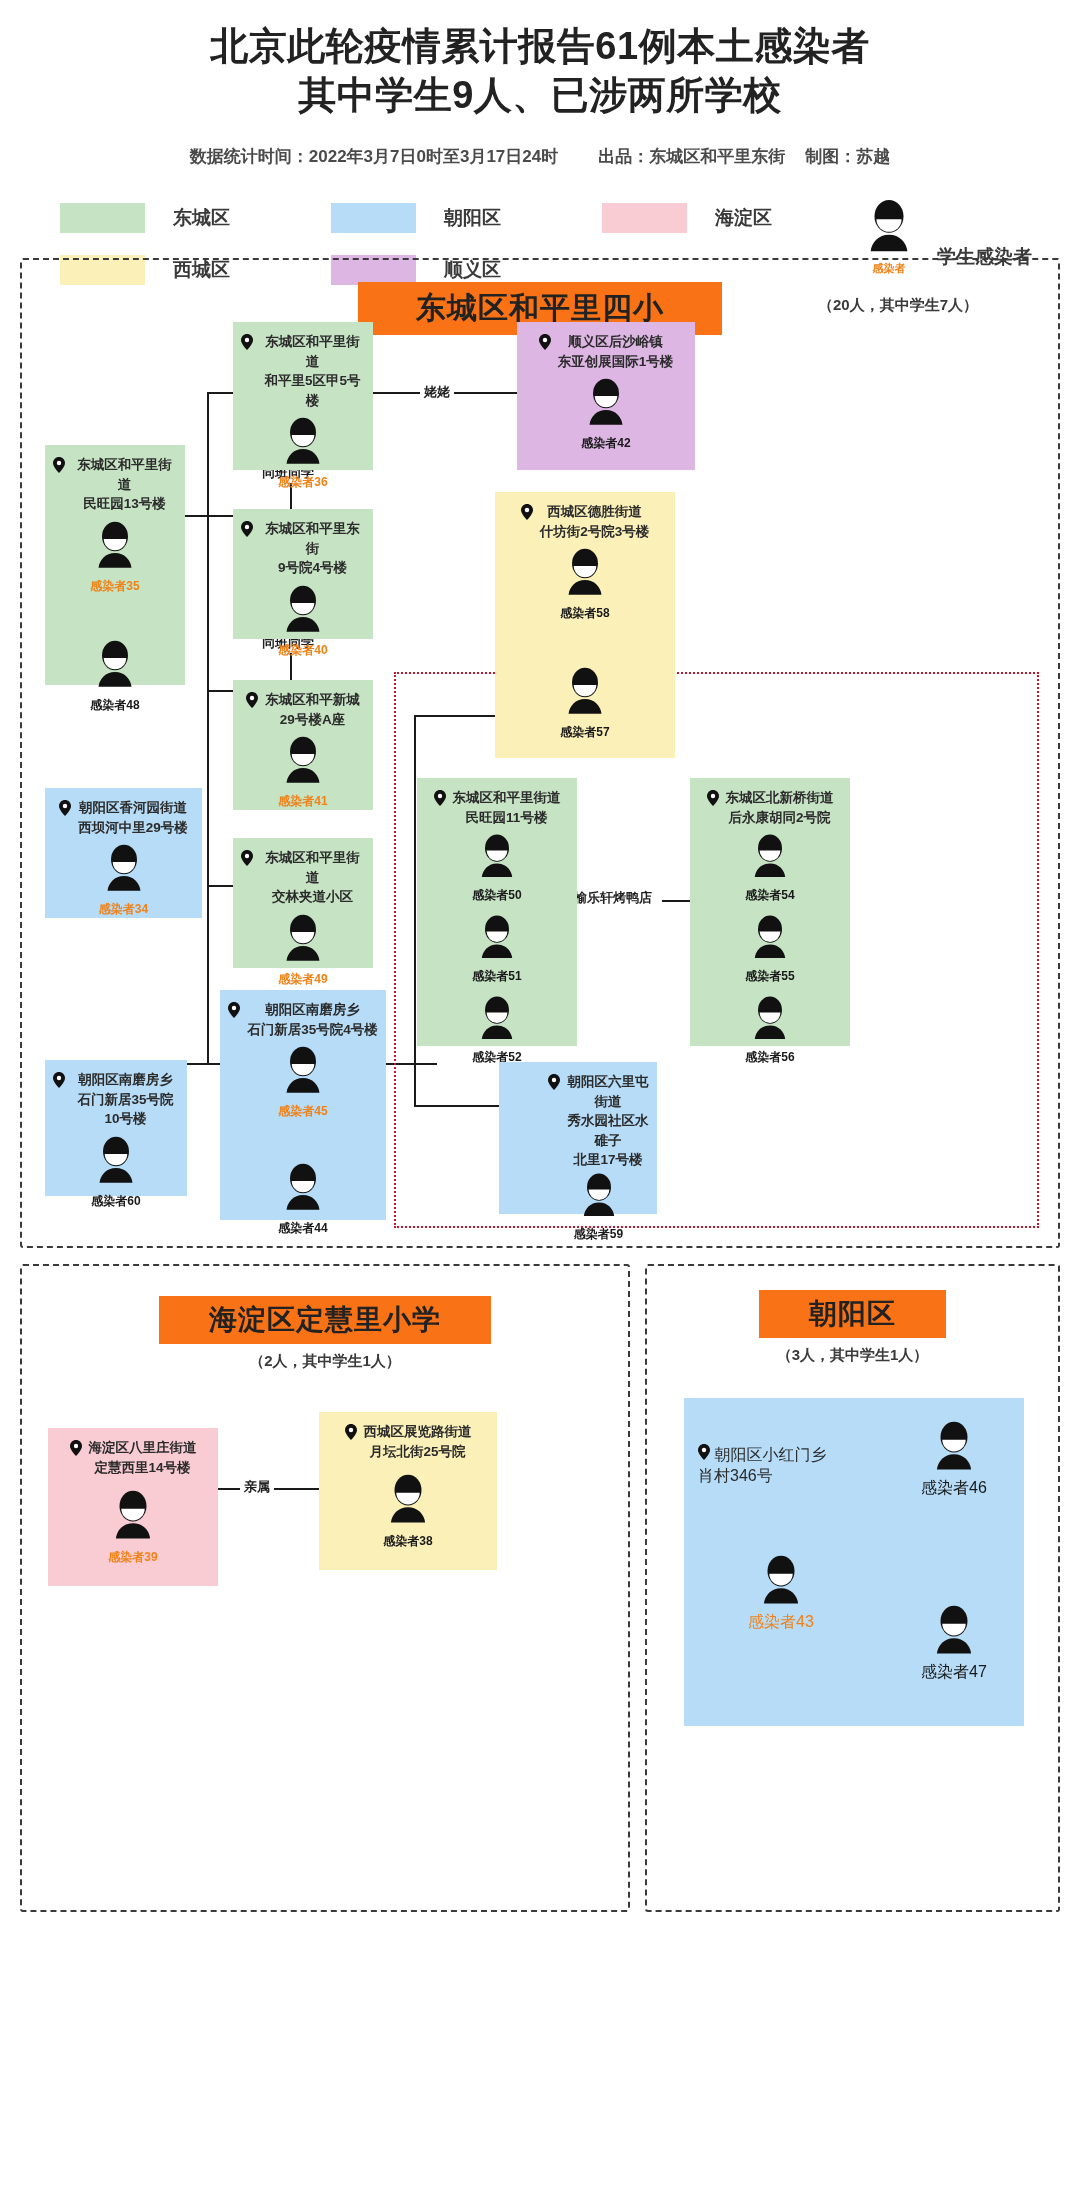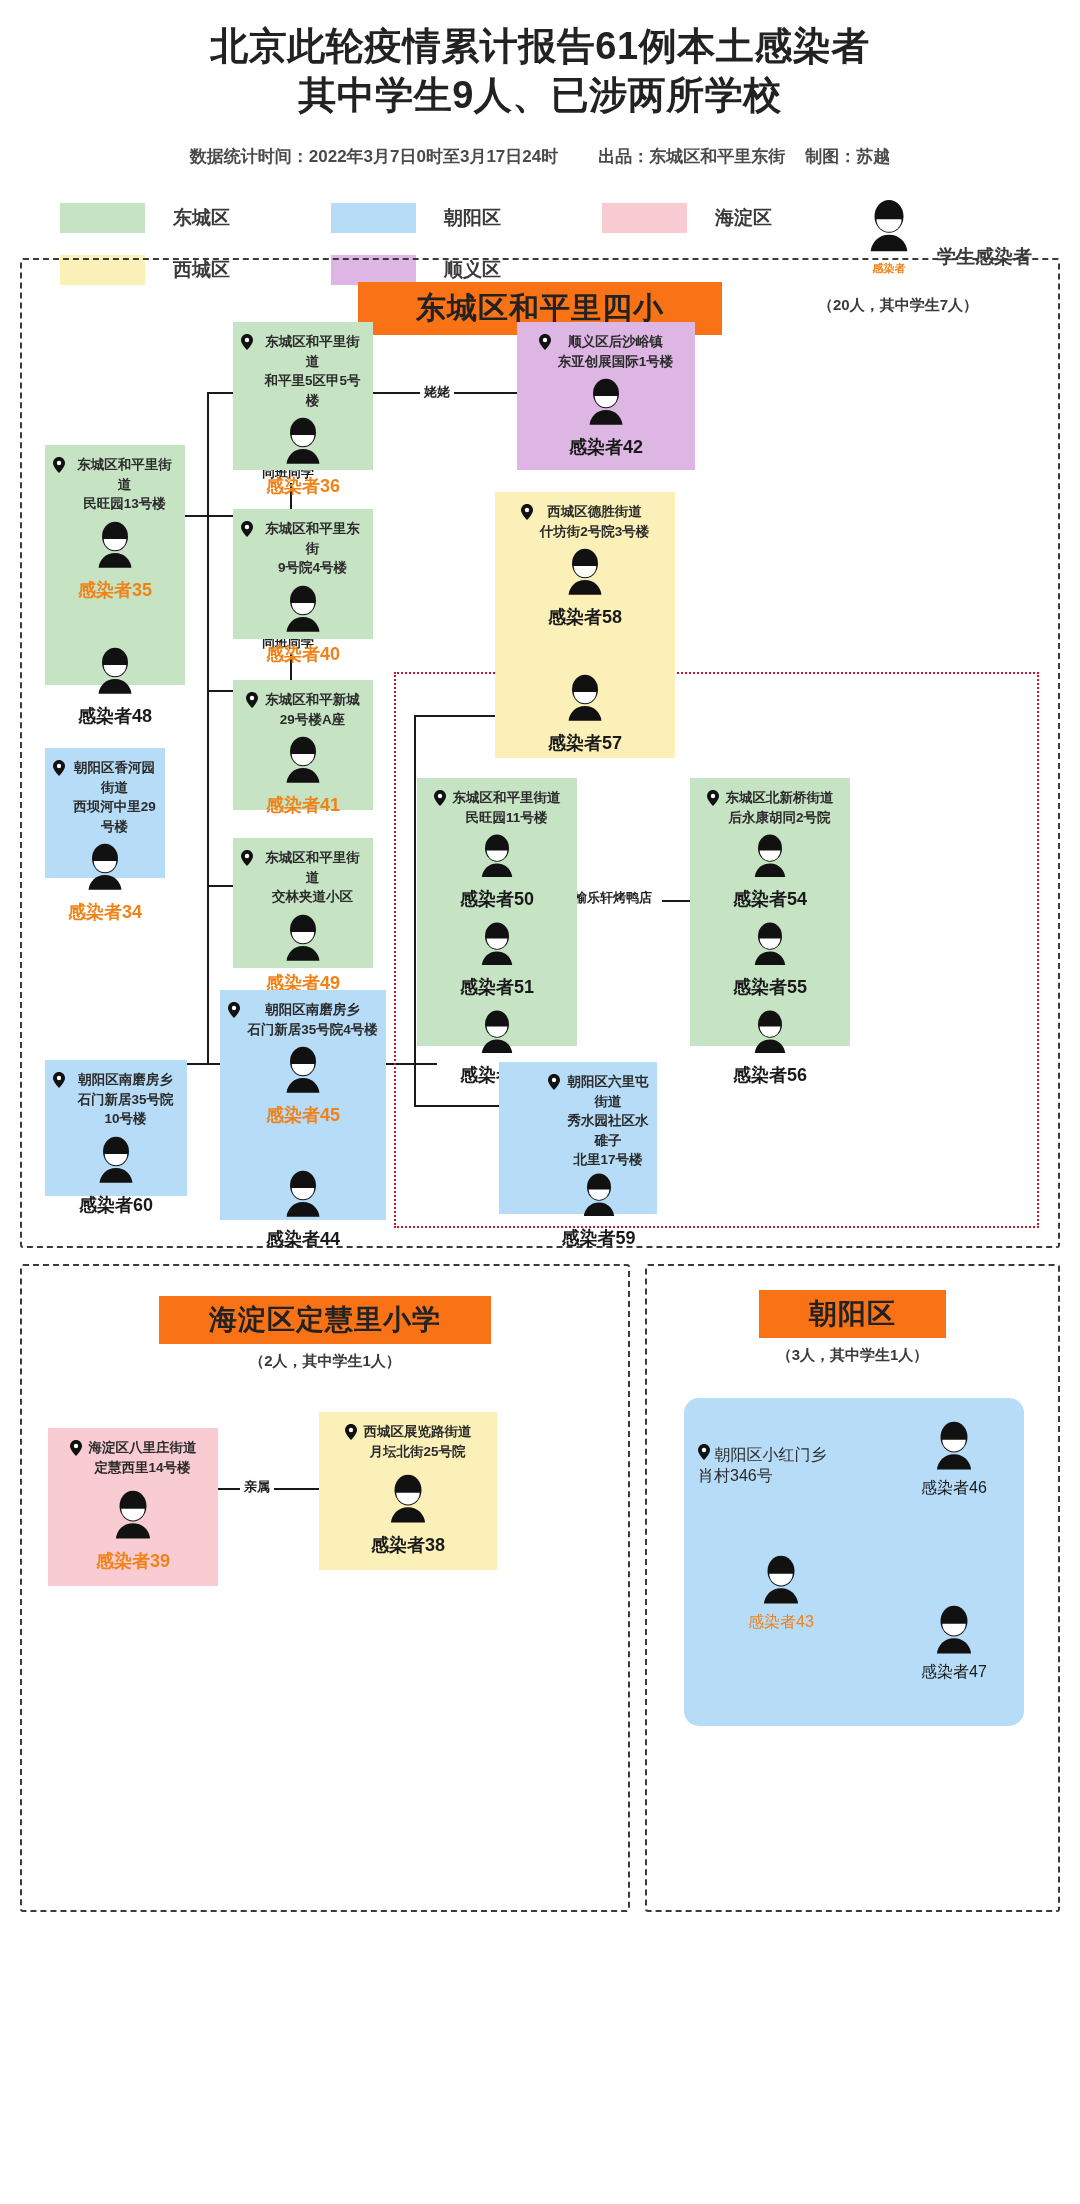--- a/index.html
+++ b/index.html
@@ -93,21 +93,21 @@
     color:#2b2b2b;
     display:flex;
     align-items:flex-start;
     justify-content:center;
     gap:7px;
     padding:0 8px;
   }
   .node .addr .pin { flex:0 0 auto; margin-top:2px; }
   .node .addr .atext { text-align:center; }
   .node .pname {
-    font-size:18px; font-weight:bold; margin-top:2px;
+    font-size:12px; font-weight:bold; margin-top:2px;
   }
   .pname.student { color:#f08218; }
   .pname.normal { color:#1a1a1a; }
   .figure { margin-top:6px; }
 
   .g-green  { background:#c6e3c4; }
   .g-blue   { background:#b6dcf8; }
   .g-pink   { background:#f9ccd4; }
   .g-yellow { background:#fbf1b8; }
   .g-purple { background:#ddb6e4; }
@@ -348,21 +348,21 @@
     <div class="figure">
       <svg width="52" height="52" viewBox="0 0 60 60">
           <ellipse cx="30" cy="19" rx="15" ry="17" fill="#111"></ellipse>
           <path d="M17 22 a13 13 0 0 0 26 0 z" fill="#fff"></path>
           <path d="M30 38 c-11 0 -18 8 -19 17 h38 c-1 -9 -8 -17 -19 -17z" fill="#111"></path>
         </svg>
     </div>
     <div class="pname student">感染者41</div>
   </div>
 
-  <div class="node g-blue" style="left:23px; top:488px; width:120px; height:130px;">
+  <div class="node g-blue" style="left:23px; top:528px; width:157px; height:130px;">
     <div class="addr">
       <span class="pin">
         <svg width="12" height="16" viewBox="0 0 12 16">
             <path d="M6 0C2.7 0 0 2.7 0 6c0 4.2 6 10 6 10s6-5.8 6-10c0-3.3-2.7-6-6-6z" fill="#111"></path>
             <circle cx="6" cy="6" r="2.2" fill="#fff"></circle>
           </svg>
       </span>
       <span class="atext">
         <span>朝阳区香河园街道</span><br>
         <span>西坝河中里29号楼</span>
@@ -649,21 +649,21 @@
 </div>
 
 <div class="panel" id="panel-chaoyang">
   <div class="panel-title-wrap" style="margin-top:24px;">
     <span class="panel-title sm">朝阳区</span>
   </div>
   <div style="text-align:center; margin-top:8px;">
     <span class="panel-count">（3人，其中学生1人）</span>
   </div>
 
-  <div class="g-blue" style="position:absolute; left:37px; top:132px; width:340px; height:328px;border-radius:15px;">
+  <div class="g-blue" style="position:absolute; left:37px; top:132px; width:340px; height:328px;">
 
     <div class="addr" style="position:absolute; left:14px; top:46px; width:185px;">
       <span class="pin">
         <svg width="12" height="16" viewBox="0 0 12 16">
             <path d="M6 0C2.7 0 0 2.7 0 6c0 4.2 6 10 6 10s6-5.8 6-10c0-3.3-2.7-6-6-6z" fill="#111"></path>
             <circle cx="6" cy="6" r="2.2" fill="#fff"></circle>
           </svg>
       </span>
       <span class="atext">
         <span>朝阳区小红门乡</span><br>

